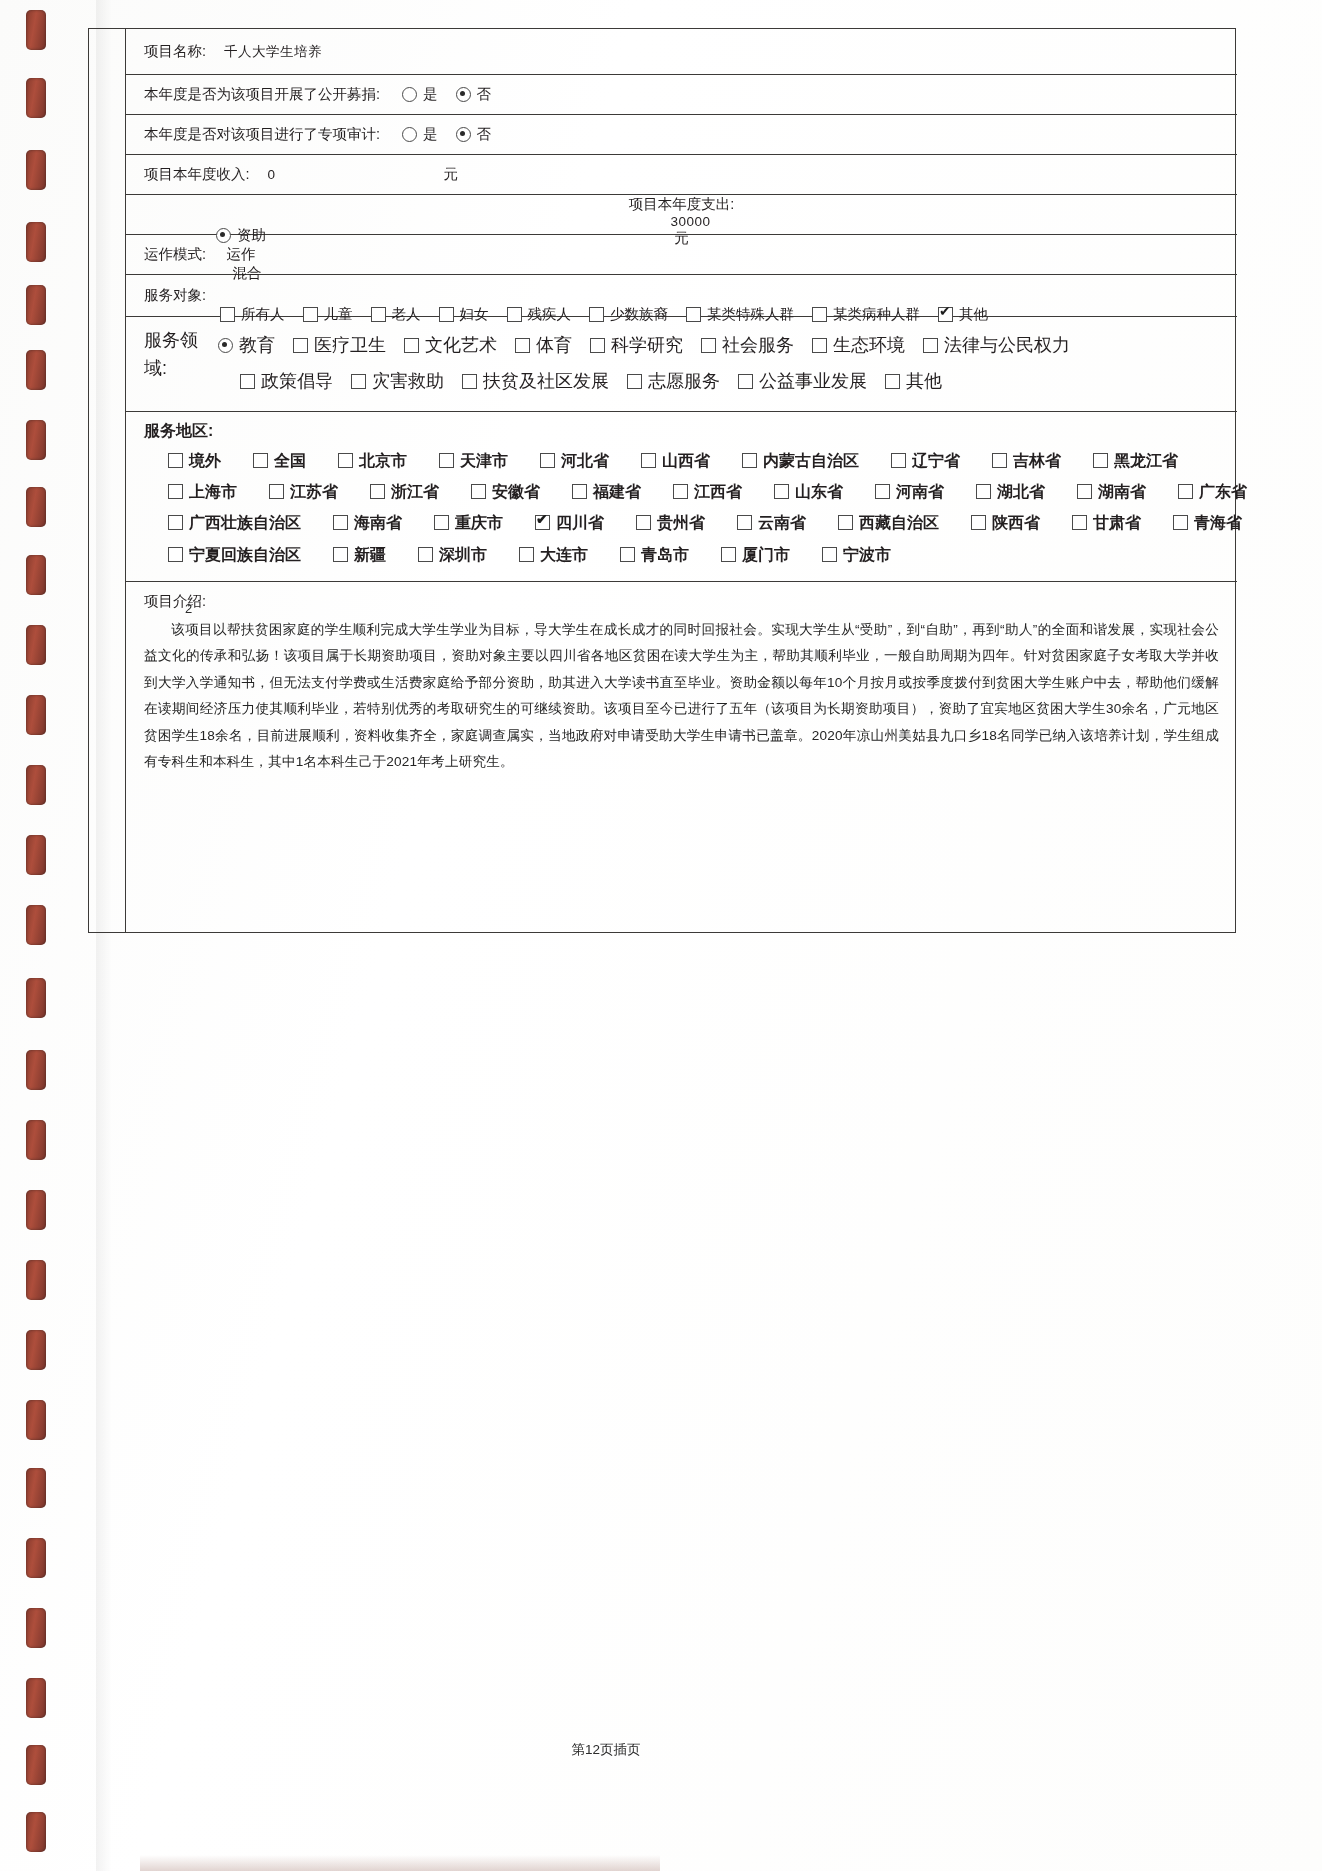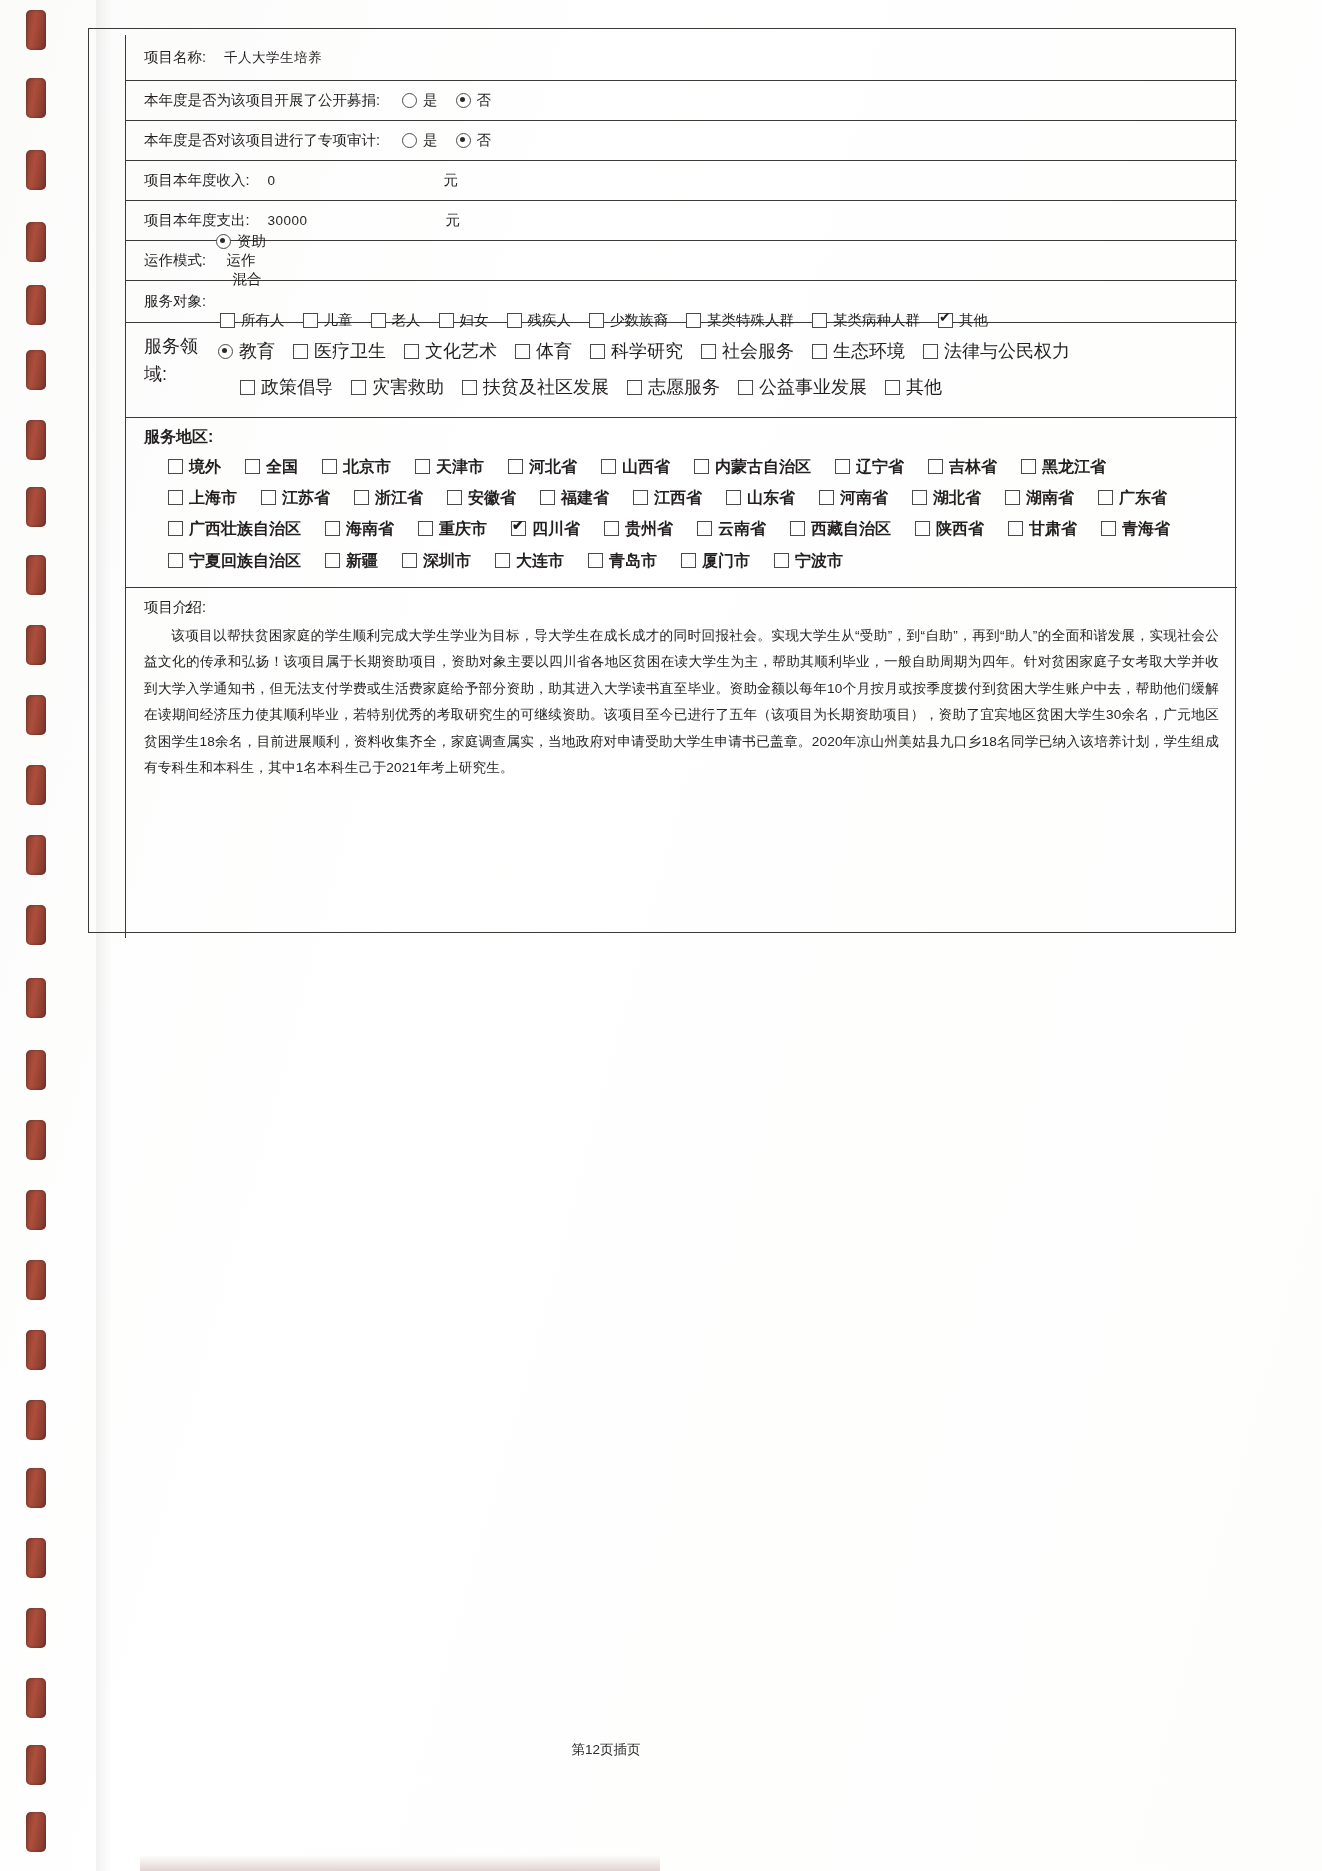--- a/index.html
+++ b/index.html
@@ -58,21 +58,21 @@
   .page-number {
     position: absolute;
     left: 96px;
     top: 572px;
     font-size: 13px;
     color: #2b2b2b;
   }
   .tbl {
     position: absolute;
     left: 36px;
-    top: 6px;
+    top: 0;
     width: 1112px;
     height: 100%;
     box-sizing: border-box;
     border-left: 1.2px solid #3c3a38;
   }
   .row {
     border-bottom: 1.2px solid #3c3a38;
     box-sizing: border-box;
     padding: 0 18px;
     display: flex;
@@ -127,21 +127,21 @@
     align-items: center;
     gap: 6px;
     margin-right: 18px;
     white-space: nowrap;
   }
 
   .row-name    { height: 46px; }
   .row-donate  { height: 40px; }
   .row-audit   { height: 40px; }
   .row-income  { height: 40px; }
-  .row-expense { height: 40px; }
+  .row-expense { height: 40px; flex-direction: column; }
   .row-mode    { height: 40px; }
   .row-target  { height: 42px; }
 
   .row-field {
     border-bottom: 1.2px solid #3c3a38;
     box-sizing: border-box;
     padding: 10px 18px 12px;
     font-size: 18px;
     display: flex;
   }
@@ -164,21 +164,21 @@
     box-sizing: border-box;
     padding: 9px 18px 11px;
     font-size: 16px;
     font-weight: bold;
   }
   .region-title { margin-bottom: 3px; }
   .region-rows { padding-left: 24px; }
   .region-row {
     display: flex;
     align-items: center;
-    gap: 4px;
+    gap: 12px;
     line-height: 1.95;
     white-space: nowrap;
   }
   .region-row .opt { margin-right: 20px; }
 
   
   .intro {
     box-sizing: border-box;
     padding: 10px 18px 14px;
     font-size: 14.5px;

